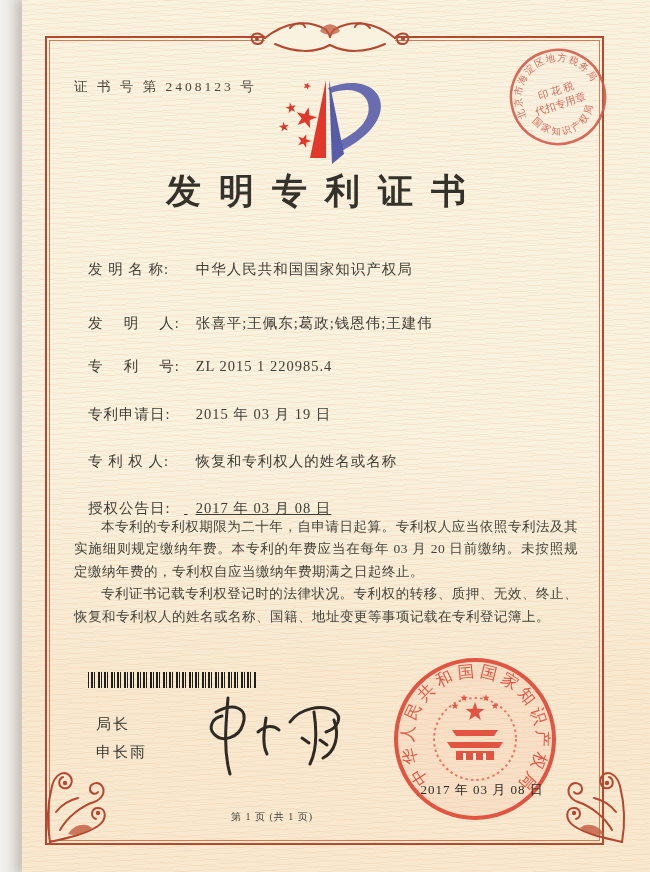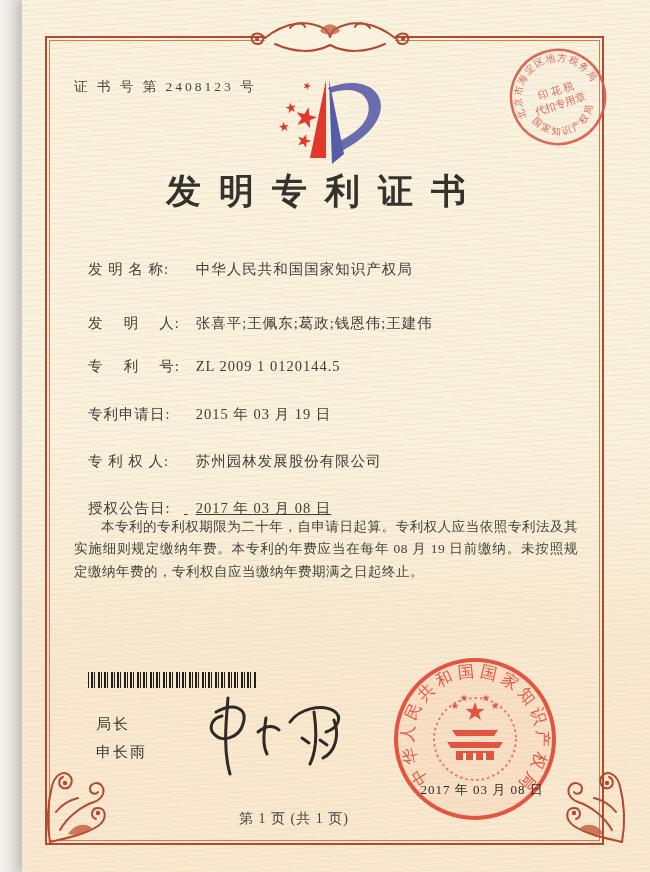--- a/index.html
+++ b/index.html
@@ -57,21 +57,21 @@
   .officer div{margin-bottom:9px;letter-spacing:2px;}
   .signature{position:absolute;left:172px;top:692px;}
   .seal{position:absolute;left:368px;top:654px;opacity:0.93;}
   .seal-date{
     position:absolute;left:385px;top:781px;width:150px;text-align:center;
     font-size:13px;color:#2e2b25;letter-spacing:1px;z-index:5;
   }
   .stamp{position:absolute;left:483px;top:44px;transform:rotate(-18deg);opacity:0.88;}
   .footer{
     position:absolute;left:0;top:810px;width:500px;text-align:center;
-    font-size:14px;color:#45423a;letter-spacing:1px;margin-left:22px;
+    font-size:10px;color:#45423a;letter-spacing:1px;
   }
   svg text{font-family:"Liberation Serif","DejaVu Serif",serif;}
 </style>
 </head>
 <body>
 
 <div class="paper">
 
   <div class="frame">
     <div class="frame-inner"></div>
@@ -139,38 +139,39 @@
     <div class="field-row r1">
       <span class="lbl">发 明 名 称:</span>
       <span class="val">中华人民共和国国家知识产权局</span>
     </div>
     <div class="field-row r2">
       <span class="lbl">发　 明　 人:</span>
       <span class="val">张喜平;王佩东;葛政;钱恩伟;王建伟</span>
     </div>
     <div class="field-row r3">
       <span class="lbl">专　 利　 号:</span>
-      <span class="val">ZL 2009 1 0120144.5</span>
+      <span class="val">ZL 2015 1 220985.4</span>
     </div>
     <div class="field-row r4">
       <span class="lbl">专利申请日:</span>
       <span class="val">2015 年 03 月 19 日</span>
     </div>
     <div class="field-row r5">
       <span class="lbl">专 利 权 人:</span>
-      <span class="val">苏州园林发展股份有限公司</span>
+      <span class="val">恢复和专利权人的姓名或名称</span>
     </div>
     <div class="field-row r6">
       <span class="lbl">授权公告日:</span>
       <span class="val">2017 年 03 月 08 日</span>
     </div>
   </div>
 
   <div class="body-text">
-    <p>本专利的专利权期限为二十年，自申请日起算。专利权人应当依照专利法及其实施细则规定缴纳年费。本专利的年费应当在每年 08 月 19 日前缴纳。未按照规定缴纳年费的，专利权自应当缴纳年费期满之日起终止。</p>
+    <p>本专利的专利权期限为二十年，自申请日起算。专利权人应当依照专利法及其实施细则规定缴纳年费。本专利的年费应当在每年 03 月 20 日前缴纳。未按照规定缴纳年费的，专利权自应当缴纳年费期满之日起终止。</p>
+    <p>专利证书记载专利权登记时的法律状况。专利权的转移、质押、无效、终止、恢复和专利权人的姓名或名称、国籍、地址变更等事项记载在专利登记簿上。</p>
   </div>
 
   <div class="barcode"></div>
 
   <div class="officer">
     <div>局长</div>
     <div>申长雨</div>
   </div>
 
   <svg class="signature" width="160" height="90" viewBox="0 0 160 90">

